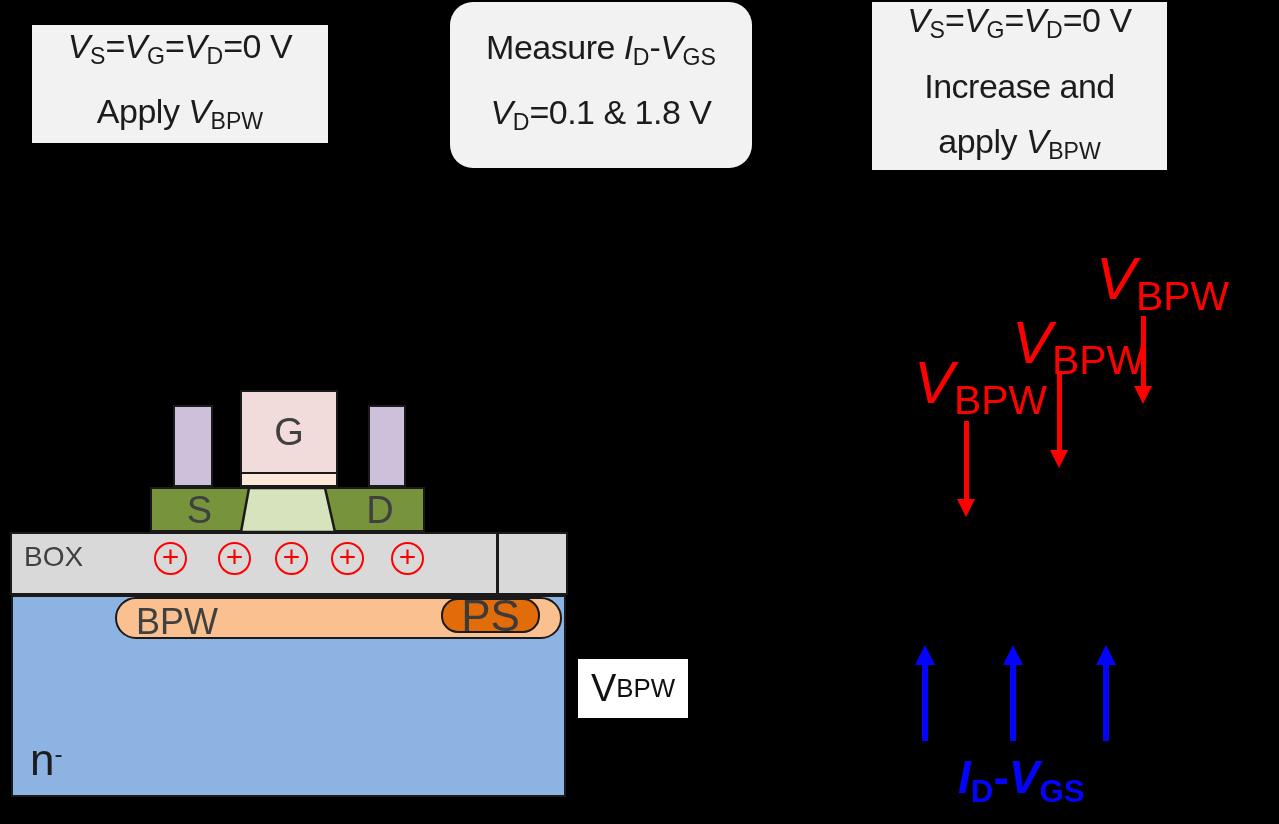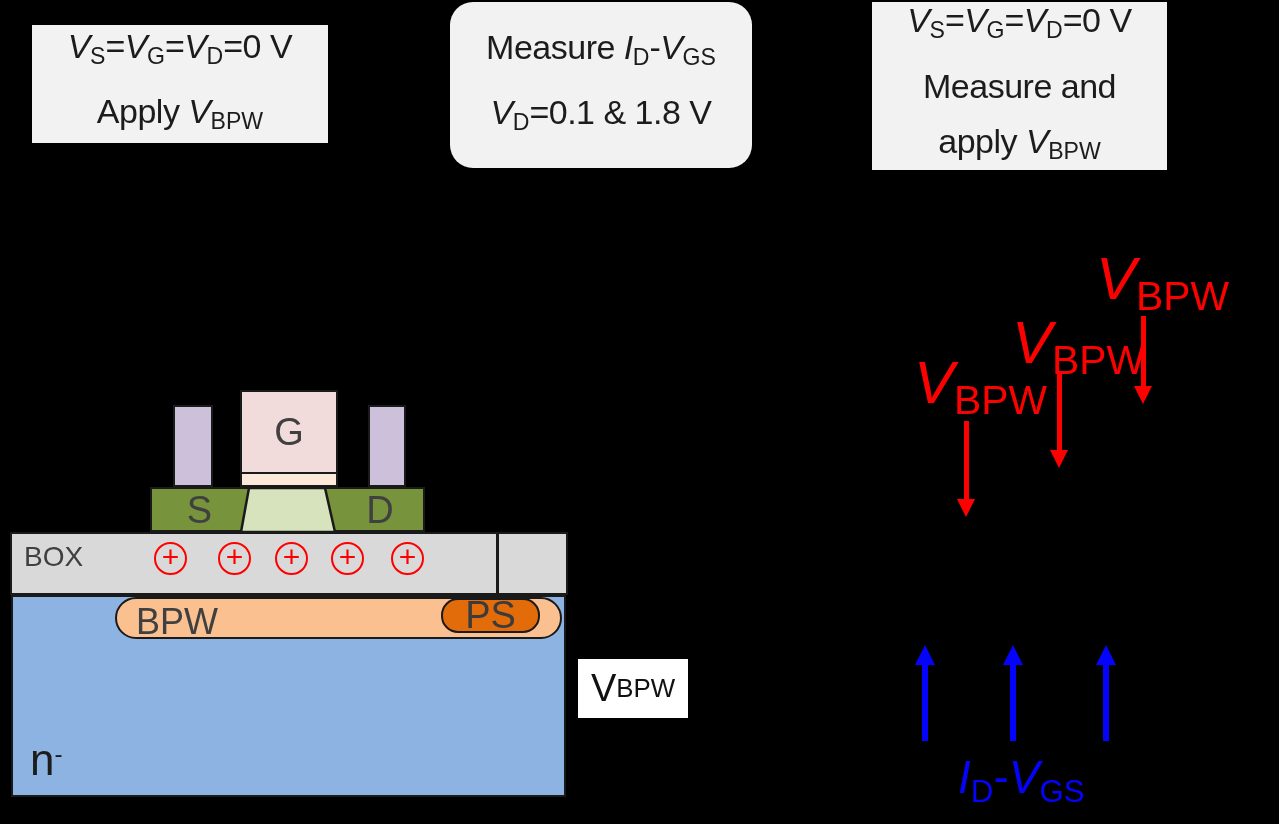--- a/index.html
+++ b/index.html
@@ -34,42 +34,42 @@
   #channel-svg{position:absolute;left:236px;top:485px;}
   #spacer-left{left:173px;top:405px;width:40px;height:82px;background:var(--c-spacer_purple,#ccc0da);}
   #spacer-right{left:368px;top:405px;width:38px;height:82px;background:var(--c-spacer_purple,#ccc0da);}
   #gate{left:240px;top:390px;width:98px;height:84px;background:var(--c-gate_pink,#f2dcdb);
         display:flex;align-items:center;justify-content:center;}
   #gate-oxide{left:240px;top:472px;width:98px;height:15px;background:var(--c-oxide_peach,#fde9d9);}
   .dev-label{position:absolute;color:var(--c-label_gray,#404040);white-space:nowrap;}
   #box-label{left:24px;top:541px;font-size:28px;}
   #bpw-label{left:136px;top:601px;font-size:36px;}
   #gate-label{font-size:38px;position:static;}
-  #ps-label{font-size:38px;position:static;color:#3b3b3b;}
+  #ps-label{font-size:44px;position:static;color:#3b3b3b;}
   #s-label{left:150px;top:489px;width:99px;text-align:center;font-size:38px;}
   #d-label{left:335px;top:489px;width:90px;text-align:center;font-size:38px;}
   #substrate-label{left:30px;top:735px;font-size:44px;color:#1c1c1c;}
   
   .charge{
     position:absolute;width:33px;height:33px;border:2.5px solid var(--c-charge_red,#ff0000);
     border-radius:50%;color:var(--c-charge_red,#ff0000);
     display:flex;align-items:center;justify-content:center;
     font-size:30px;font-weight:400;line-height:1;padding-bottom:3px;
   }
   
   #vbpw-tag{
     position:absolute;left:578px;top:659px;width:110px;height:59px;background:#ffffff;
     display:flex;align-items:center;justify-content:center;color:#111;font-size:38px;
   }
   
   .rlab{position:absolute;color:var(--c-arrow_red,#ff0000);font-size:60px;white-space:nowrap;}
   #red-label-1{left:914px;top:348px;}
   #red-label-2{left:1012px;top:308px;}
   #red-label-3{left:1096px;top:244px;}
-  #blue-label{position:absolute;left:958px;top:750px;color:var(--c-arrow_blue,#0404fc);font-size:46px;white-space:nowrap;}
+  #blue-label{position:absolute;left:958px;top:750px;color:var(--c-arrow_blue,#0404fc);font-size:46px;white-space:nowrap;font-weight:bold;}
   
   .arrow{position:absolute;display:flex;flex-direction:column;align-items:center;}
   .arrow .shaft-red{width:5px;background:var(--c-arrow_red,#ff0000);}
   .arrow .head-red{width:0;height:0;border-left:9px solid transparent;border-right:9px solid transparent;
                    border-top:18px solid var(--c-arrow_red,#ff0000);}
   .arrow .shaft-blue{width:6px;background:var(--c-arrow_blue,#0404fc);}
   .arrow .head-blue{width:0;height:0;border-left:10px solid transparent;border-right:10px solid transparent;
                     border-bottom:20px solid var(--c-arrow_blue,#0404fc);}
   #red-arrow-1{left:957px;top:421px;}
   #red-arrow-1 .shaft-red{height:78px;}
@@ -90,21 +90,21 @@
   <div class="flowbox" id="fb1">
     <div class="fline"><span class="seg-v">V</span><span class="seg-sub">S</span><span>=</span><span class="seg-v">V</span><span class="seg-sub">G</span><span>=</span><span class="seg-v">V</span><span class="seg-sub">D</span><span>=0 V</span></div>
     <div class="fline"><span>Apply </span><span class="seg-v">V</span><span class="seg-sub">BPW</span></div>
   </div>
   <div class="flowbox" id="fb2">
     <div class="fline"><span>Measure </span><span class="seg-v">I</span><span class="seg-sub">D</span><span>-</span><span class="seg-v">V</span><span class="seg-sub">GS</span></div>
     <div class="fline"><span class="seg-v">V</span><span class="seg-sub">D</span><span>=0.1 &amp; 1.8 V</span></div>
   </div>
   <div class="flowbox" id="fb3">
     <div class="fline"><span class="seg-v">V</span><span class="seg-sub">S</span><span>=</span><span class="seg-v">V</span><span class="seg-sub">G</span><span>=</span><span class="seg-v">V</span><span class="seg-sub">D</span><span>=0 V</span></div>
-    <div class="fline"><span>Measure and</span></div>
+    <div class="fline"><span>Increase and</span></div>
     <div class="fline"><span>apply </span><span class="seg-v">V</span><span class="seg-sub">BPW</span></div>
   </div>
 
   <div class="shape" id="substrate"></div>
   <div class="shape" id="bpw"></div>
   <div class="shape" id="ps">
     <span class="dev-label" id="ps-label">PS</span>
   </div>
   <div class="shape" id="box-layer"></div>
   <div id="box-divider"></div>

